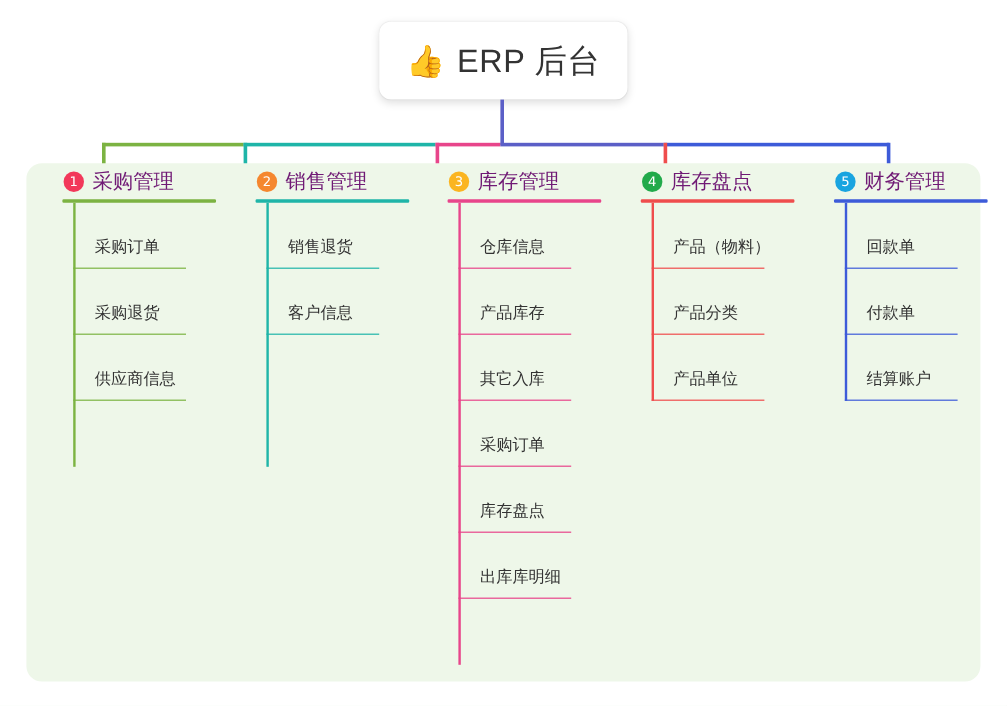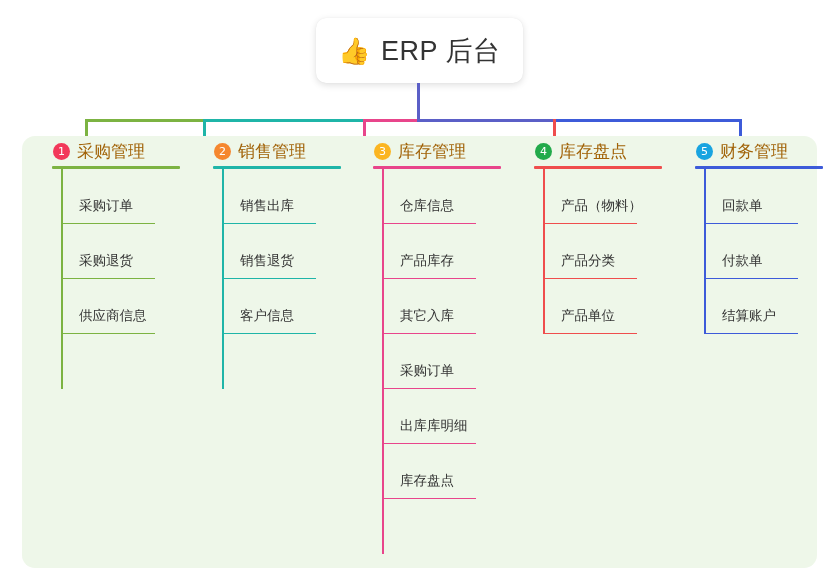--- a/index.html
+++ b/index.html
@@ -99,21 +99,21 @@
     border-radius: 50%;
     color: #ffffff;
     font-size: 11px;
     line-height: 17px;
     text-align: center;
     flex: 0 0 auto;
     font-family: "DejaVu Sans", sans-serif;
   }
   .col-title {
     font-size: 17px;
-    color: #a16207;
+    color: #701a75;
     white-space: nowrap;
     font-family: Liberation Serif, serif;
   }
   .col-underline {
     height: 3px;
     width: 128px;
     margin-left: 14px;
     border-radius: 1px;
   }
 
@@ -197,24 +197,20 @@
     </div>
     <div class="column" style="left: 177px;">
       <div class="col-header">
         <span class="badge" style="background: rgb(245, 135, 47);">2</span>
         <span class="col-title">销售管理</span>
       </div>
       <div class="col-underline" style="background: rgb(31, 181, 168);"></div>
       <div class="leaf-list">
         <div class="leaf-spine" style="background: rgb(31, 181, 168); height: 220px;"></div>
         <div class="leaf">
-          <span class="leaf-text">销售出库</span>
-          <div class="leaf-rule" style="background: rgb(31, 181, 168);"></div>
-        </div>
-        <div class="leaf">
           <span class="leaf-text">销售退货</span>
           <div class="leaf-rule" style="background: rgb(31, 181, 168);"></div>
         </div>
         <div class="leaf">
           <span class="leaf-text">客户信息</span>
           <div class="leaf-rule" style="background: rgb(31, 181, 168);"></div>
         </div>
       </div>
     </div>
     <div class="column" style="left: 337px;">
@@ -235,25 +231,25 @@
         </div>
         <div class="leaf">
           <span class="leaf-text">其它入库</span>
           <div class="leaf-rule" style="background: rgb(232, 69, 139);"></div>
         </div>
         <div class="leaf">
           <span class="leaf-text">采购订单</span>
           <div class="leaf-rule" style="background: rgb(232, 69, 139);"></div>
         </div>
         <div class="leaf">
+          <span class="leaf-text">库存盘点</span>
+          <div class="leaf-rule" style="background: rgb(232, 69, 139);"></div>
+        </div>
+        <div class="leaf">
           <span class="leaf-text">出库库明细</span>
-          <div class="leaf-rule" style="background: rgb(232, 69, 139);"></div>
-        </div>
-        <div class="leaf">
-          <span class="leaf-text">库存盘点</span>
           <div class="leaf-rule" style="background: rgb(232, 69, 139);"></div>
         </div>
       </div>
     </div>
     <div class="column" style="left: 498px;">
       <div class="col-header">
         <span class="badge" style="background: rgb(34, 170, 75);">4</span>
         <span class="col-title">库存盘点</span>
       </div>
       <div class="col-underline" style="background: rgb(239, 77, 77);"></div>

